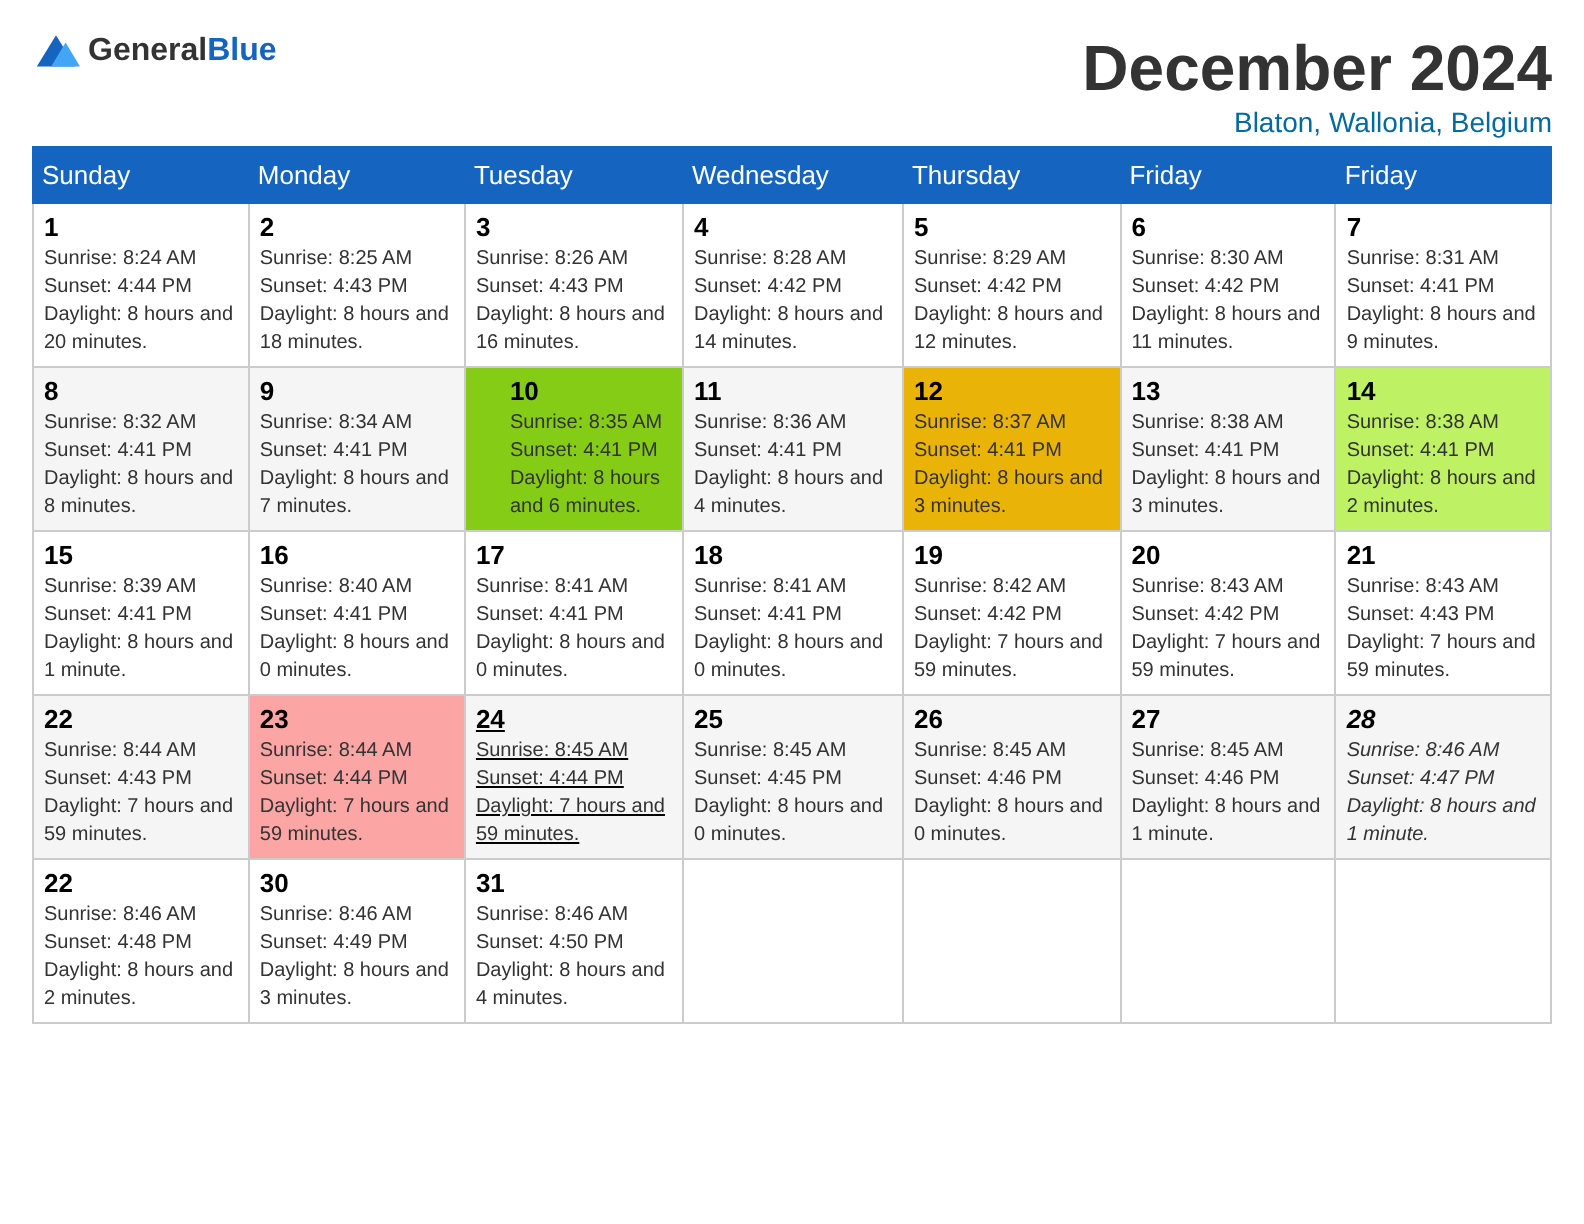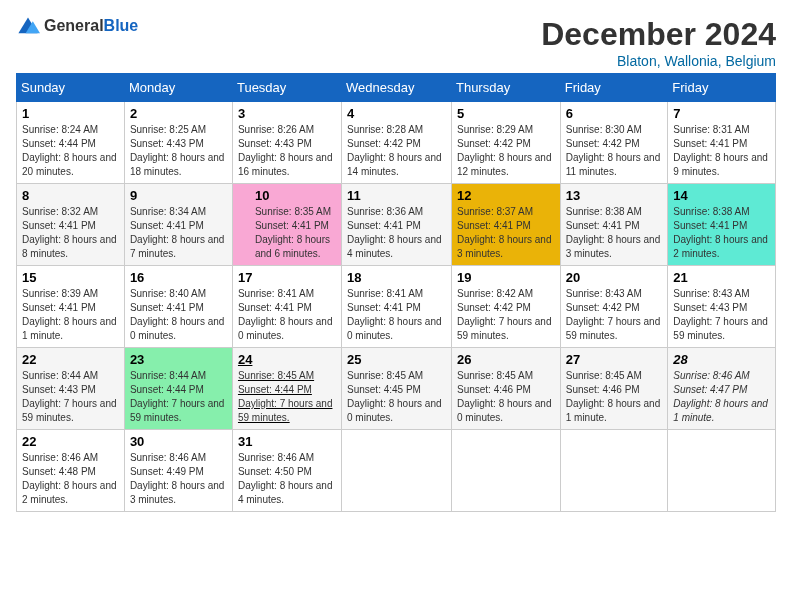--- a/index.html
+++ b/index.html
@@ -116,38 +116,38 @@
         <td><span class="day-num">2</span><span class="day-info">Sunrise: 8:25 AM<br>Sunset: 4:43 PM<br>Daylight: 8 hours and 18 minutes.</span></td>
         <td><span class="day-num">3</span><span class="day-info">Sunrise: 8:26 AM<br>Sunset: 4:43 PM<br>Daylight: 8 hours and 16 minutes.</span></td>
         <td><span class="day-num">4</span><span class="day-info">Sunrise: 8:28 AM<br>Sunset: 4:42 PM<br>Daylight: 8 hours and 14 minutes.</span></td>
         <td><span class="day-num">5</span><span class="day-info">Sunrise: 8:29 AM<br>Sunset: 4:42 PM<br>Daylight: 8 hours and 12 minutes.</span></td>
         <td><span class="day-num">6</span><span class="day-info">Sunrise: 8:30 AM<br>Sunset: 4:42 PM<br>Daylight: 8 hours and 11 minutes.</span></td>
         <td><span class="day-num">7</span><span class="day-info">Sunrise: 8:31 AM<br>Sunset: 4:41 PM<br>Daylight: 8 hours and 9 minutes.</span></td>
       </tr>
       <tr>
         <td style="background: rgb(245, 245, 245);"><span class="day-num">8</span><span class="day-info">Sunrise: 8:32 AM<br>Sunset: 4:41 PM<br>Daylight: 8 hours and 8 minutes.</span></td>
         <td style="background: rgb(245, 245, 245);"><span class="day-num">9</span><span class="day-info">Sunrise: 8:34 AM<br>Sunset: 4:41 PM<br>Daylight: 8 hours and 7 minutes.</span></td>
-        <td style="background: #f9a8d4; padding-left: 22px;"><span class="day-num">10</span><span class="day-info">Sunrise: 8:35 AM<br>Sunset: 4:41 PM<br>Daylight: 8 hours and 6 minutes.</span></td>
+        <td style="background: #84cc16; padding-left: 22px;"><span class="day-num">10</span><span class="day-info">Sunrise: 8:35 AM<br>Sunset: 4:41 PM<br>Daylight: 8 hours and 6 minutes.</span></td>
         <td style="background: rgb(245, 245, 245);"><span class="day-num">11</span><span class="day-info">Sunrise: 8:36 AM<br>Sunset: 4:41 PM<br>Daylight: 8 hours and 4 minutes.</span></td>
         <td style="background: #eab308;"><span class="day-num">12</span><span class="day-info">Sunrise: 8:37 AM<br>Sunset: 4:41 PM<br>Daylight: 8 hours and 3 minutes.</span></td>
         <td style="background: rgb(245, 245, 245); margin-left: 42px;"><span class="day-num">13</span><span class="day-info">Sunrise: 8:38 AM<br>Sunset: 4:41 PM<br>Daylight: 8 hours and 3 minutes.</span></td>
-        <td style="background: #5eead4; margin-left: 44px;"><span class="day-num">14</span><span class="day-info">Sunrise: 8:38 AM<br>Sunset: 4:41 PM<br>Daylight: 8 hours and 2 minutes.</span></td>
+        <td style="background: #bef264; margin-left: 44px;"><span class="day-num">14</span><span class="day-info">Sunrise: 8:38 AM<br>Sunset: 4:41 PM<br>Daylight: 8 hours and 2 minutes.</span></td>
       </tr>
       <tr>
         <td><span class="day-num">15</span><span class="day-info">Sunrise: 8:39 AM<br>Sunset: 4:41 PM<br>Daylight: 8 hours and 1 minute.</span></td>
         <td><span class="day-num">16</span><span class="day-info">Sunrise: 8:40 AM<br>Sunset: 4:41 PM<br>Daylight: 8 hours and 0 minutes.</span></td>
         <td><span class="day-num">17</span><span class="day-info">Sunrise: 8:41 AM<br>Sunset: 4:41 PM<br>Daylight: 8 hours and 0 minutes.</span></td>
         <td><span class="day-num">18</span><span class="day-info">Sunrise: 8:41 AM<br>Sunset: 4:41 PM<br>Daylight: 8 hours and 0 minutes.</span></td>
         <td><span class="day-num">19</span><span class="day-info">Sunrise: 8:42 AM<br>Sunset: 4:42 PM<br>Daylight: 7 hours and 59 minutes.</span></td>
         <td><span class="day-num">20</span><span class="day-info">Sunrise: 8:43 AM<br>Sunset: 4:42 PM<br>Daylight: 7 hours and 59 minutes.</span></td>
         <td><span class="day-num">21</span><span class="day-info">Sunrise: 8:43 AM<br>Sunset: 4:43 PM<br>Daylight: 7 hours and 59 minutes.</span></td>
       </tr>
       <tr>
         <td style="background: rgb(245, 245, 245);"><span class="day-num">22</span><span class="day-info">Sunrise: 8:44 AM<br>Sunset: 4:43 PM<br>Daylight: 7 hours and 59 minutes.</span></td>
-        <td style="background: #86efac;"><span class="day-num">23</span><span class="day-info">Sunrise: 8:44 AM<br>Sunset: 4:44 PM<br>Daylight: 7 hours and 59 minutes.</span></td>
+        <td style="background: #fca5a5;"><span class="day-num">23</span><span class="day-info">Sunrise: 8:44 AM<br>Sunset: 4:44 PM<br>Daylight: 7 hours and 59 minutes.</span></td>
         <td style="background: rgb(245, 245, 245); text-decoration: underline;"><span class="day-num">24</span><span class="day-info">Sunrise: 8:45 AM<br>Sunset: 4:44 PM<br>Daylight: 7 hours and 59 minutes.</span></td>
         <td style="background: rgb(245, 245, 245);"><span class="day-num">25</span><span class="day-info">Sunrise: 8:45 AM<br>Sunset: 4:45 PM<br>Daylight: 8 hours and 0 minutes.</span></td>
         <td style="background: rgb(245, 245, 245);"><span class="day-num">26</span><span class="day-info">Sunrise: 8:45 AM<br>Sunset: 4:46 PM<br>Daylight: 8 hours and 0 minutes.</span></td>
         <td style="background: rgb(245, 245, 245);"><span class="day-num">27</span><span class="day-info">Sunrise: 8:45 AM<br>Sunset: 4:46 PM<br>Daylight: 8 hours and 1 minute.</span></td>
         <td style="background: rgb(245, 245, 245); font-style: italic;"><span class="day-num">28</span><span class="day-info">Sunrise: 8:46 AM<br>Sunset: 4:47 PM<br>Daylight: 8 hours and 1 minute.</span></td>
       </tr>
       <tr>
         <td><span class="day-num">22</span><span class="day-info">Sunrise: 8:46 AM<br>Sunset: 4:48 PM<br>Daylight: 8 hours and 2 minutes.</span></td>
         <td><span class="day-num">30</span><span class="day-info">Sunrise: 8:46 AM<br>Sunset: 4:49 PM<br>Daylight: 8 hours and 3 minutes.</span></td>
         <td><span class="day-num">31</span><span class="day-info">Sunrise: 8:46 AM<br>Sunset: 4:50 PM<br>Daylight: 8 hours and 4 minutes.</span></td>

